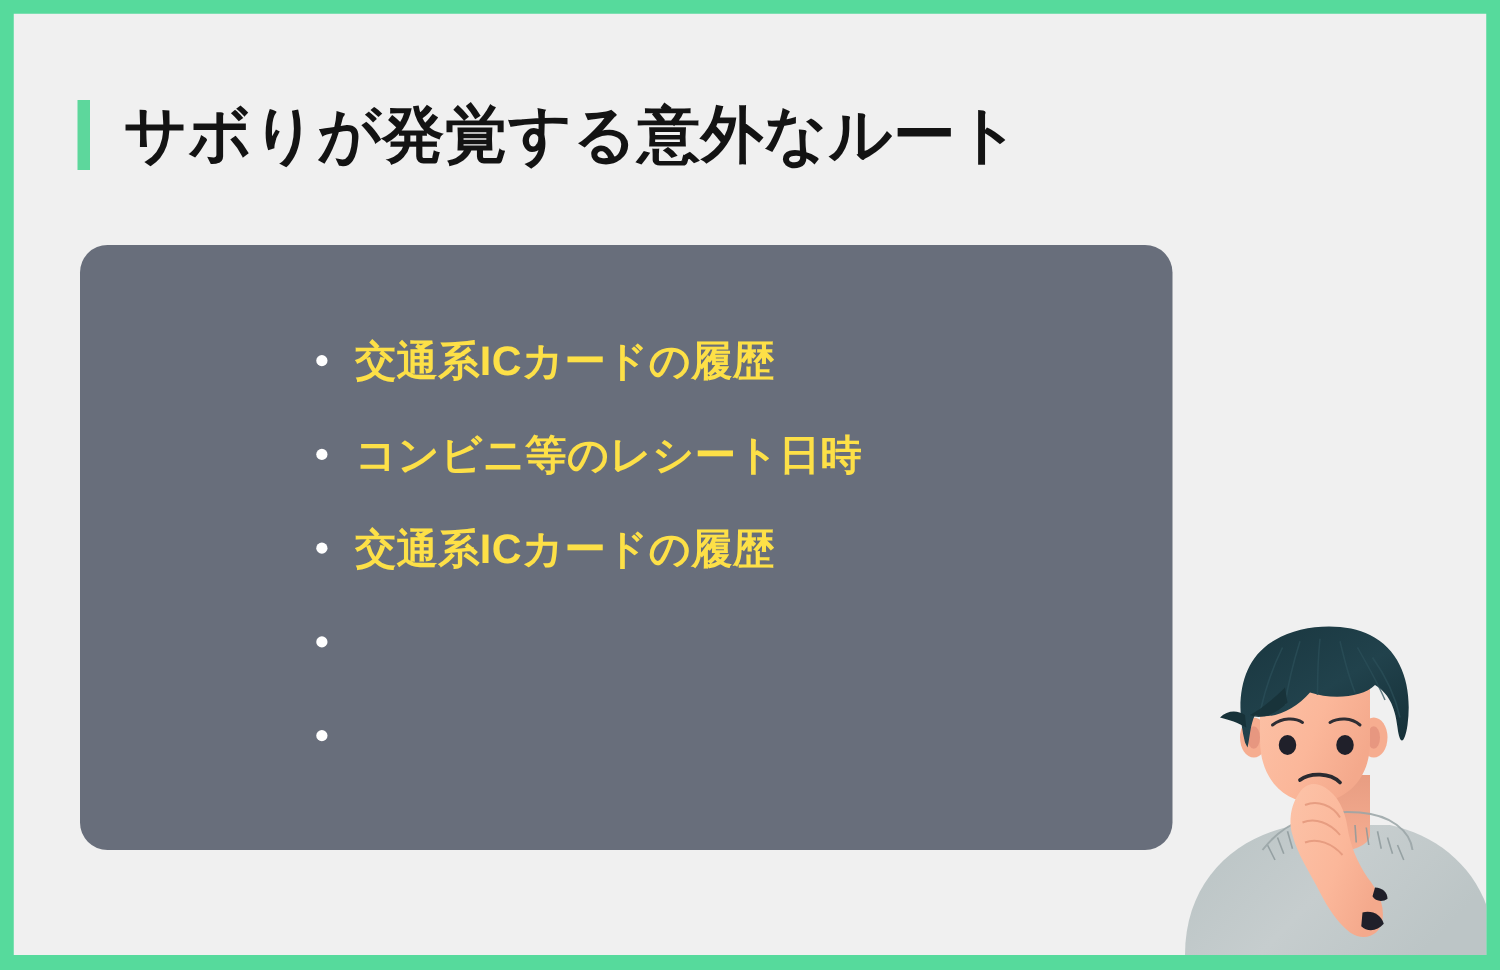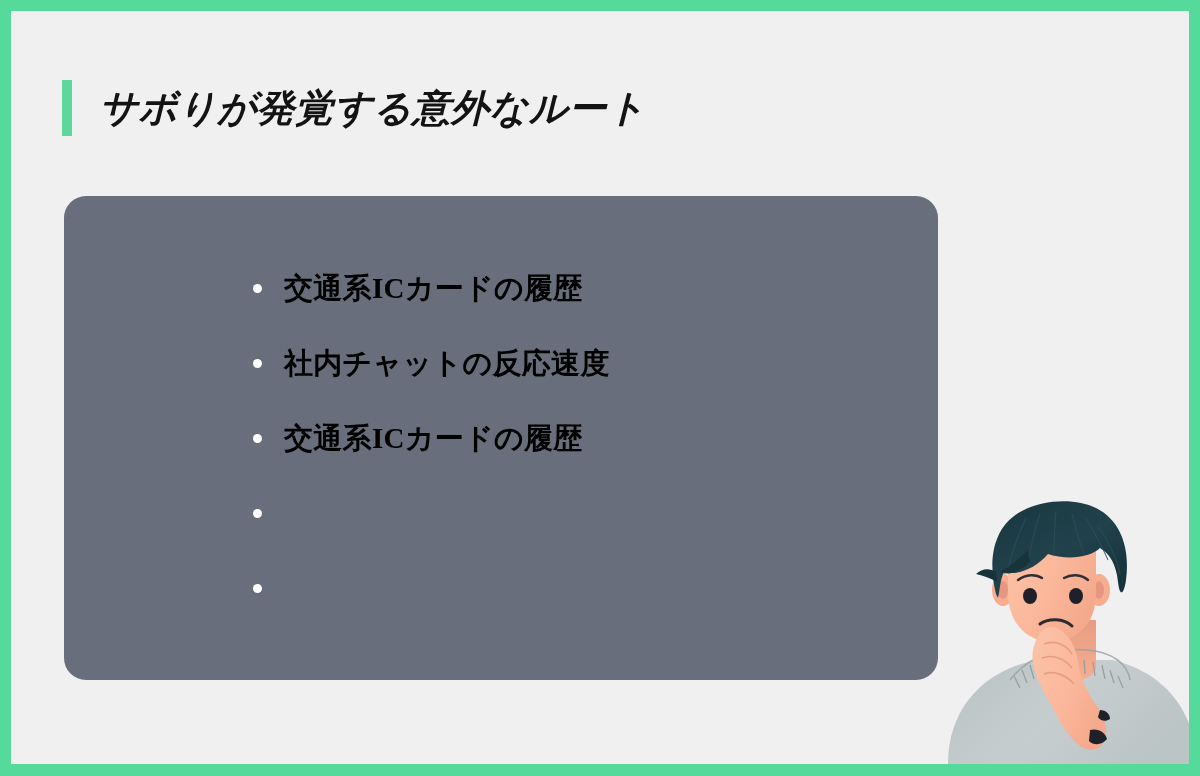--- a/index.html
+++ b/index.html
@@ -47,27 +47,26 @@
 
   #title-accent {
     width: 10px;
     height: 56px;
     background: #5dd79c;
     flex: 0 0 auto;
   }
 
   #title-text {
     margin-left: 27px;
-    font-size: 38px;
+    font-size: 50px;
     font-weight: bold;
     color: #131313;
     letter-spacing: 0.5px;
     white-space: nowrap;
     line-height: 1;
-    font-style: italic;
   }
 
   
   #card {
     position: absolute;
     left: 53px;
     top: 185px;
     width: 874px;
     height: 484px;
     background: #686e7b;
@@ -92,26 +91,25 @@
   .bullet-dot {
     width: 9px;
     height: 9px;
     border-radius: 50%;
     background: #ffffff;
     flex: 0 0 auto;
   }
 
   .bullet-label {
     margin-left: 22px;
-    font-size: 29px;
+    font-size: 33px;
     font-weight: bold;
-    color: #000000;
+    color: #fde047;
     line-height: 1;
     letter-spacing: 0.3px;
-    font-family: Liberation Serif, serif;
   }
 
   
   #illustration {
     position: absolute;
     right: -13px;
     bottom: 0;
     width: 272px;
     height: 266px;
   }
@@ -129,21 +127,21 @@
     </div>
 
     <div id="card">
       <ul id="bullet-list">
         <li class="bullet-item">
           <span class="bullet-dot"></span>
           <span class="bullet-label">交通系ICカードの履歴</span>
         </li>
         <li class="bullet-item">
           <span class="bullet-dot"></span>
-          <span class="bullet-label">社内チャットの反応速度</span>
+          <span class="bullet-label">コンビニ等のレシート日時</span>
         </li>
         <li class="bullet-item">
           <span class="bullet-dot"></span>
           <span class="bullet-label">交通系ICカードの履歴</span>
         </li>
         <li class="bullet-item">
           <span class="bullet-dot"></span>
         </li>
         <li class="bullet-item">
           <span class="bullet-dot"></span>

